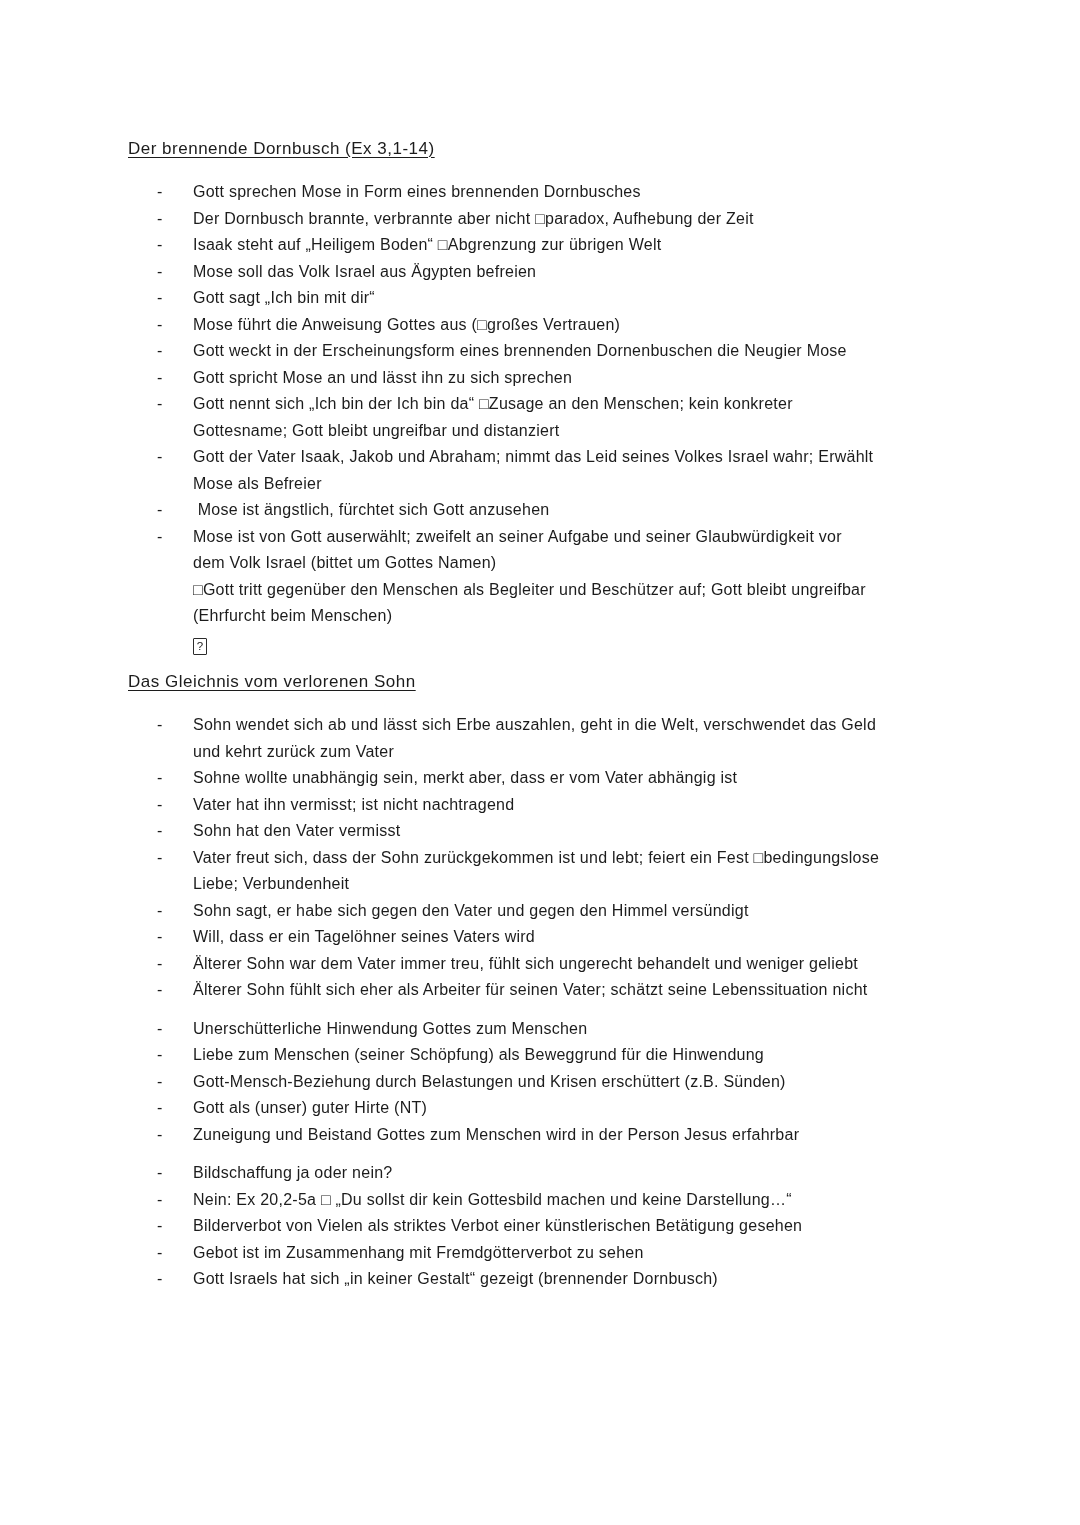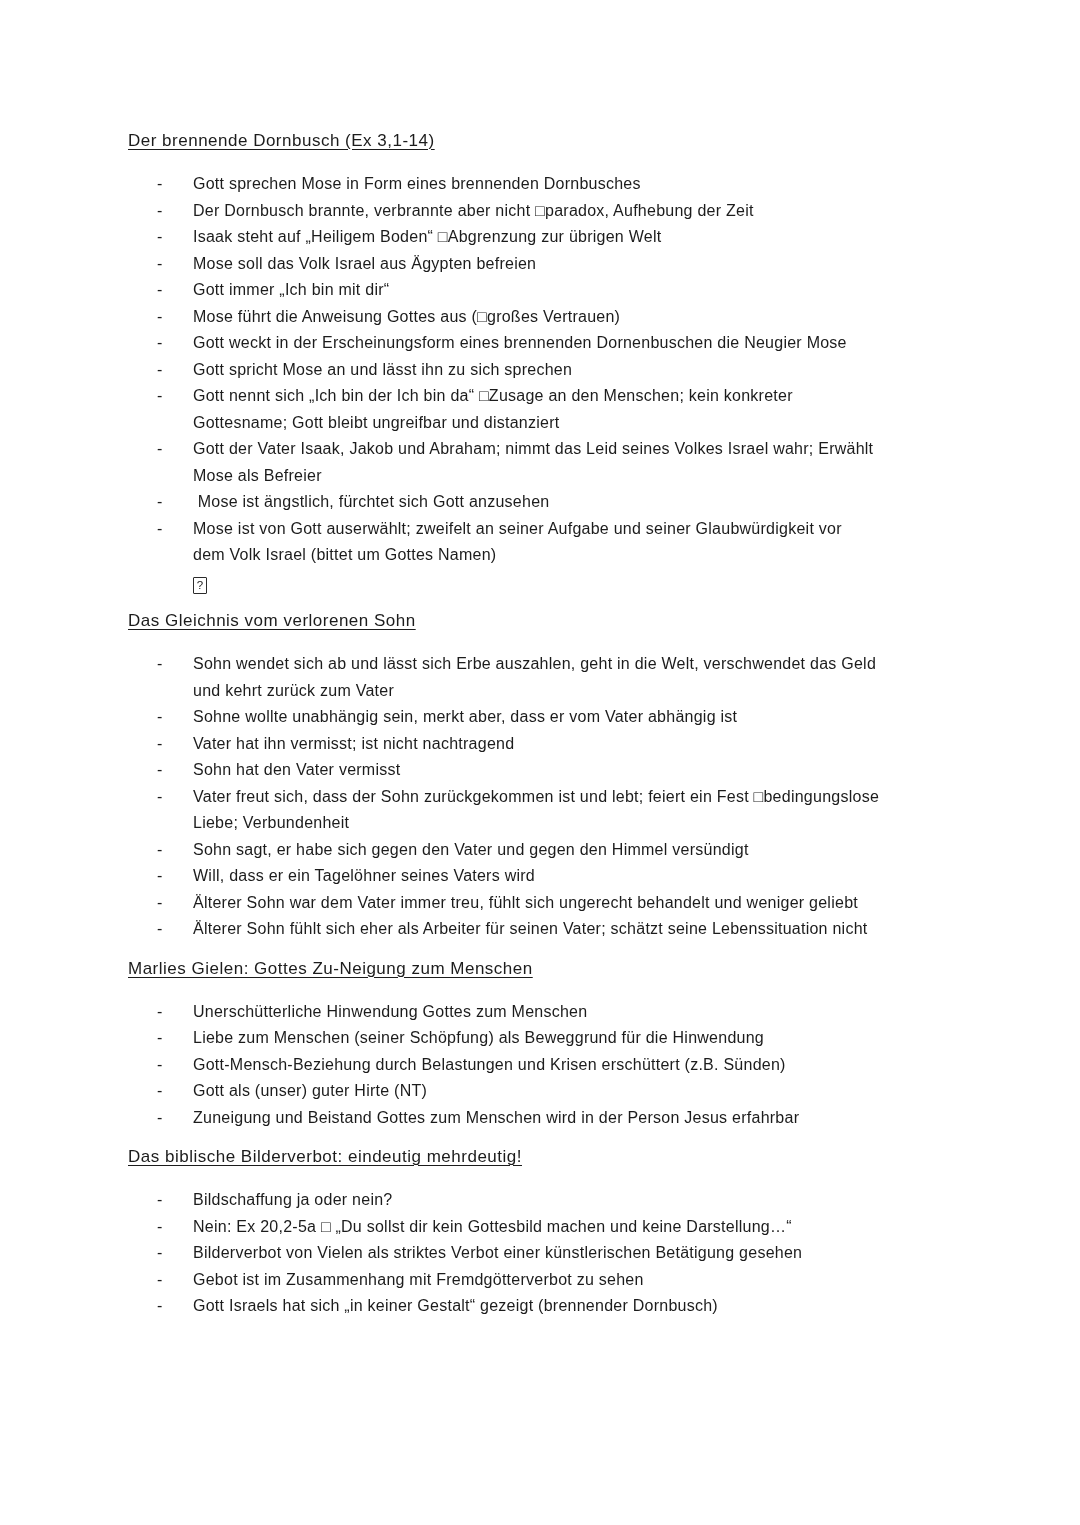--- a/index.html
+++ b/index.html
@@ -16,21 +16,21 @@
     font-family: "Liberation Sans", sans-serif;
     color: #1c1c1c;
   }
   .content {
     position: absolute;
     left: 128px;
     top: 127px;
     width: 878px;
   }
   .section {
-    margin: 0 0 12px 0;
+    margin: 8px 0 12px 0;
   }
   .section-heading {
     margin: 0 0 17px 0;
     font-size: 17px;
     line-height: 27px;
     font-weight: 400;
     letter-spacing: 0.5px;
     text-decoration: underline;
     text-underline-offset: 3px;
     text-decoration-thickness: 1.4px;
@@ -98,21 +98,21 @@
           <div class="item item-dash">
             <span class="marker">-</span>
             <span class="text">Isaak steht auf „Heiligem Boden“ □Abgrenzung zur übrigen Welt</span>
           </div>
           <div class="item item-dash">
             <span class="marker">-</span>
             <span class="text">Mose soll das Volk Israel aus Ägypten befreien</span>
           </div>
           <div class="item item-dash">
             <span class="marker">-</span>
-            <span class="text">Gott immer „Ich bin mit dir“</span>
+            <span class="text">Gott sagt „Ich bin mit dir“</span>
           </div>
           <div class="item item-dash">
             <span class="marker">-</span>
             <span class="text">Mose führt die Anweisung Gottes aus (□großes Vertrauen)</span>
           </div>
           <div class="item item-dash">
             <span class="marker">-</span>
             <span class="text">Gott weckt in der Erscheinungsform eines brennenden Dornenbuschen die Neugier Mose</span>
           </div>
           <div class="item item-dash">
@@ -131,20 +131,24 @@
           </div>
           <div class="item item-dash">
             <span class="marker">-</span>
             <span class="text"> Mose ist ängstlich, fürchtet sich Gott anzusehen</span>
           </div>
           <div class="item item-dash">
             <span class="marker">-</span>
             <span class="text">Mose ist von Gott auserwählt; zweifelt an seiner Aufgabe und seiner Glaubwürdigkeit vor
 dem Volk Israel (bittet um Gottes Namen)</span>
           </div>
+          <div class="item item-none">
+            <span class="text">□Gott tritt gegenüber den Menschen als Begleiter und Beschützer auf; Gott bleibt ungreifbar
+(Ehrfurcht beim Menschen)</span>
+          </div>
           <div class="item item-boxq">
             <span class="marker"><span class="boxq-glyph">?</span></span>
           </div>
         </div>
       </div>
       <div class="section">
         <h2 class="section-heading">Das Gleichnis vom verlorenen Sohn</h2>
         <div>
           <div class="item item-dash">
             <span class="marker">-</span>
@@ -180,21 +184,20 @@
             <span class="marker">-</span>
             <span class="text">Älterer Sohn war dem Vater immer treu, fühlt sich ungerecht behandelt und weniger geliebt</span>
           </div>
           <div class="item item-dash">
             <span class="marker">-</span>
             <span class="text">Älterer Sohn fühlt sich eher als Arbeiter für seinen Vater; schätzt seine Lebenssituation nicht</span>
           </div>
         </div>
       </div>
       <div class="section">
-        <h2 class="section-heading">Marlies Gielen: Gottes Zu-Neigung zum Menschen</h2>
         <div>
           <div class="item item-dash">
             <span class="marker">-</span>
             <span class="text">Unerschütterliche Hinwendung Gottes zum Menschen</span>
           </div>
           <div class="item item-dash">
             <span class="marker">-</span>
             <span class="text">Liebe zum Menschen (seiner Schöpfung) als Beweggrund für die Hinwendung</span>
           </div>
           <div class="item item-dash">
@@ -205,21 +208,20 @@
             <span class="marker">-</span>
             <span class="text">Gott als (unser) guter Hirte (NT)</span>
           </div>
           <div class="item item-dash">
             <span class="marker">-</span>
             <span class="text">Zuneigung und Beistand Gottes zum Menschen wird in der Person Jesus erfahrbar</span>
           </div>
         </div>
       </div>
       <div class="section">
-        <h2 class="section-heading">Das biblische Bilderverbot: eindeutig mehrdeutig!</h2>
         <div>
           <div class="item item-dash">
             <span class="marker">-</span>
             <span class="text">Bildschaffung ja oder nein?</span>
           </div>
           <div class="item item-dash">
             <span class="marker">-</span>
             <span class="text">Nein: Ex 20,2-5a □ „Du sollst dir kein Gottesbild machen und keine Darstellung…“</span>
           </div>
           <div class="item item-dash">

